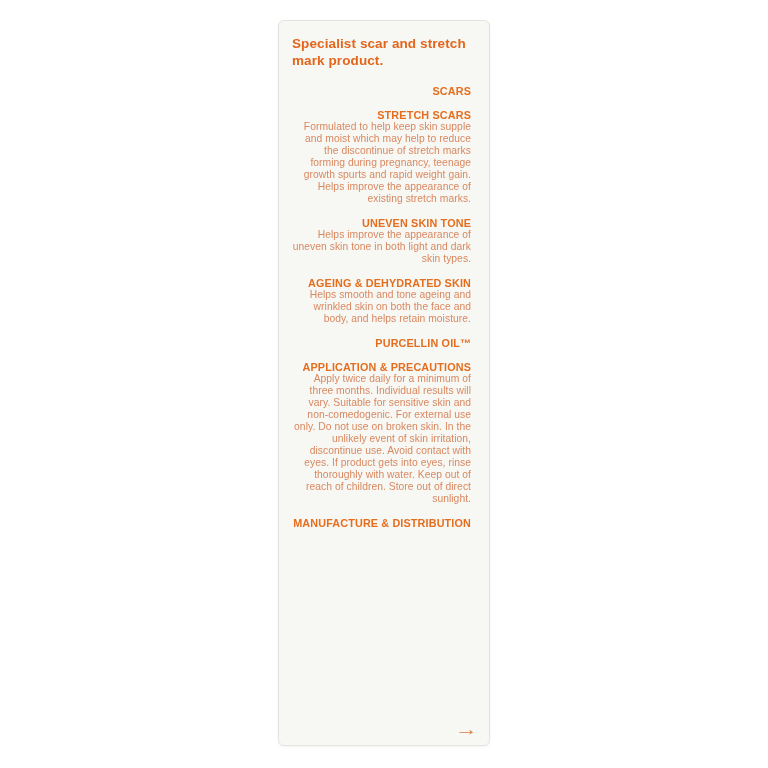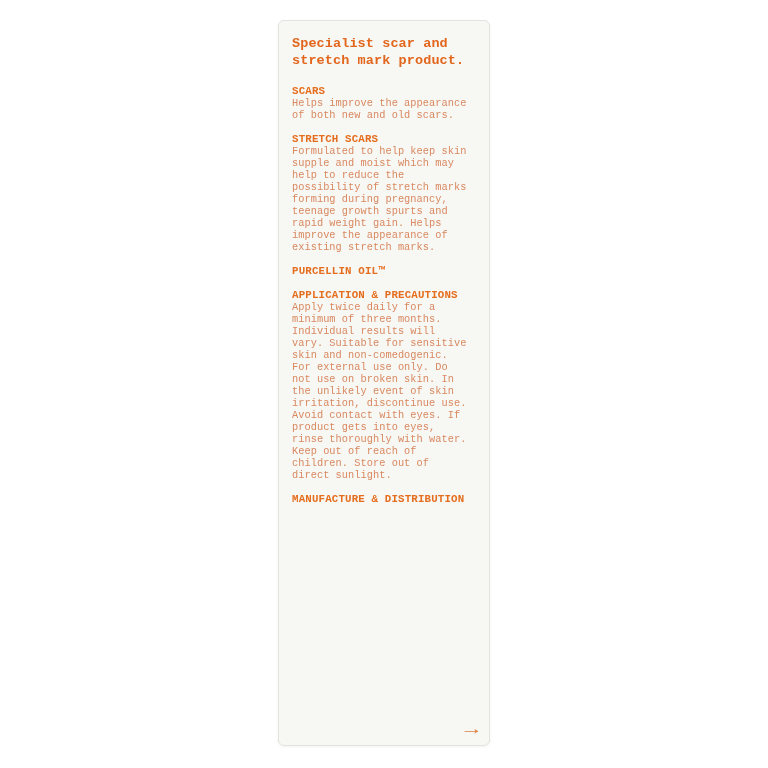--- a/index.html
+++ b/index.html
@@ -10,21 +10,20 @@
     background: #ffffff;
     font-family: "Liberation Sans", sans-serif;
     -webkit-font-smoothing: antialiased;
   }
   .stage {
     position: relative;
     width: 768px;
     height: 768px;
     background: #ffffff;
     overflow: hidden;
-    font-family: Liberation Mono, monospace;
   }
   .panel {
     position: absolute;
     left: 278px;
     top: 20px;
     width: 212px;
     height: 726px;
     box-sizing: border-box;
     background: #f7f7f4;
     border: 1px solid #e3e3e0;
@@ -36,20 +35,21 @@
   .panel-title {
     margin: 0 0 16px 0;
     font-size: 13.5px;
     line-height: 16.5px;
     font-weight: bold;
     color: #e2661c;
     letter-spacing: 0.1px;
   }
   .sec {
     margin: 12px 0 7px 0;
+    text-align: right;
   }
   .sec h2 {
     margin: 0;
     font-size: 10.8px;
     line-height: 12px;
     font-weight: bold;
     color: #e56e1e;
     letter-spacing: 0.15px;
   }
   .sec p {
@@ -75,29 +75,36 @@
 </head>
 <body>
 
 <div class="stage">
   <div class="panel">
 
     <h1 class="panel-title">Specialist scar and stretch mark product.</h1>
 
     <section class="sec">
       <h2>SCARS</h2>
-      <p>Helps improve the appearance of both new and old scars.</p>
     </section>
 
     <section class="sec">
       <h2>STRETCH SCARS</h2>
-      <p>Formulated to help keep skin supple and moist which may help to reduce the possibility of stretch marks forming during pregnancy, teenage growth spurts and rapid weight gain. Helps improve the appearance of existing stretch marks.</p>
+      <p>Formulated to help keep skin supple and moist which may help to reduce the discontinue of stretch marks forming during pregnancy, teenage growth spurts and rapid weight gain. Helps improve the appearance of existing stretch marks.</p>
     </section>
 
+    <section class="sec">
+      <h2>UNEVEN SKIN TONE</h2>
+      <p>Helps improve the appearance of uneven skin tone in both light and dark skin types.</p>
+    </section>
 
+    <section class="sec">
+      <h2>AGEING &amp; DEHYDRATED SKIN</h2>
+      <p>Helps smooth and tone ageing and wrinkled skin on both the face and body, and helps retain moisture.</p>
+    </section>
 
     <section class="sec">
       <h2>PURCELLIN OIL™</h2>
     </section>
 
     <section class="sec">
       <h2>APPLICATION &amp; PRECAUTIONS</h2>
       <p>Apply twice daily for a minimum of three months. Individual results will vary. Suitable for sensitive skin and non-comedogenic. For external use only. Do not use on broken skin. In the unlikely event of skin irritation, discontinue use. Avoid contact with eyes. If product gets into eyes, rinse thoroughly with water. Keep out of reach of children. Store out of direct sunlight.</p>
     </section>
 

